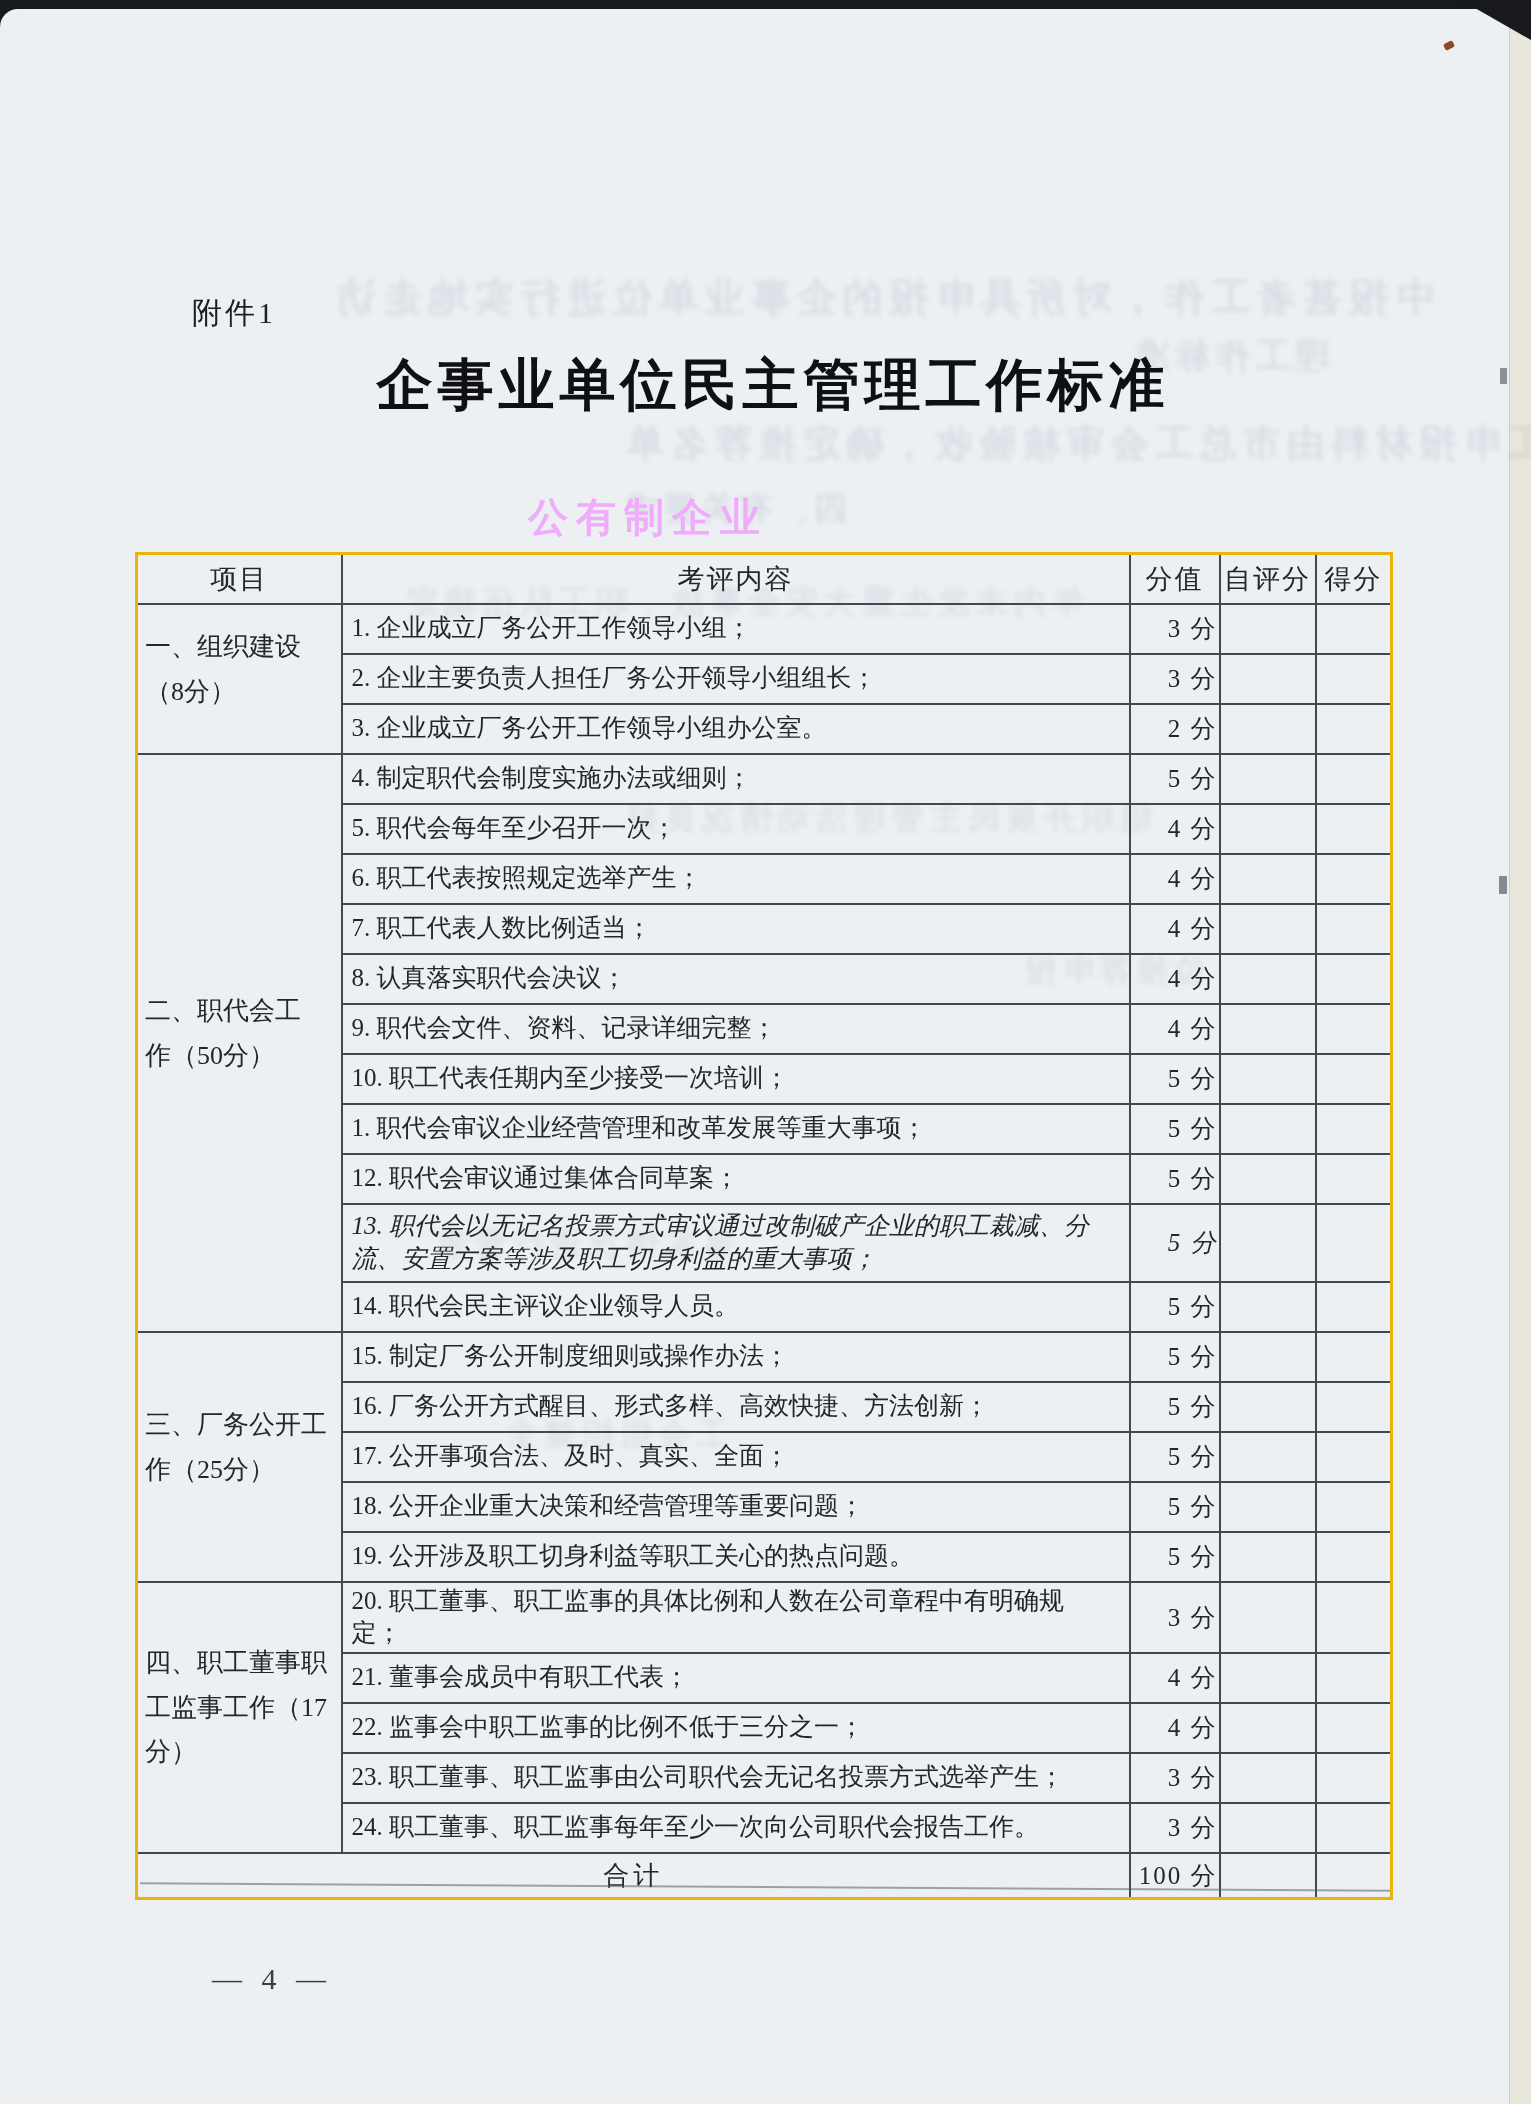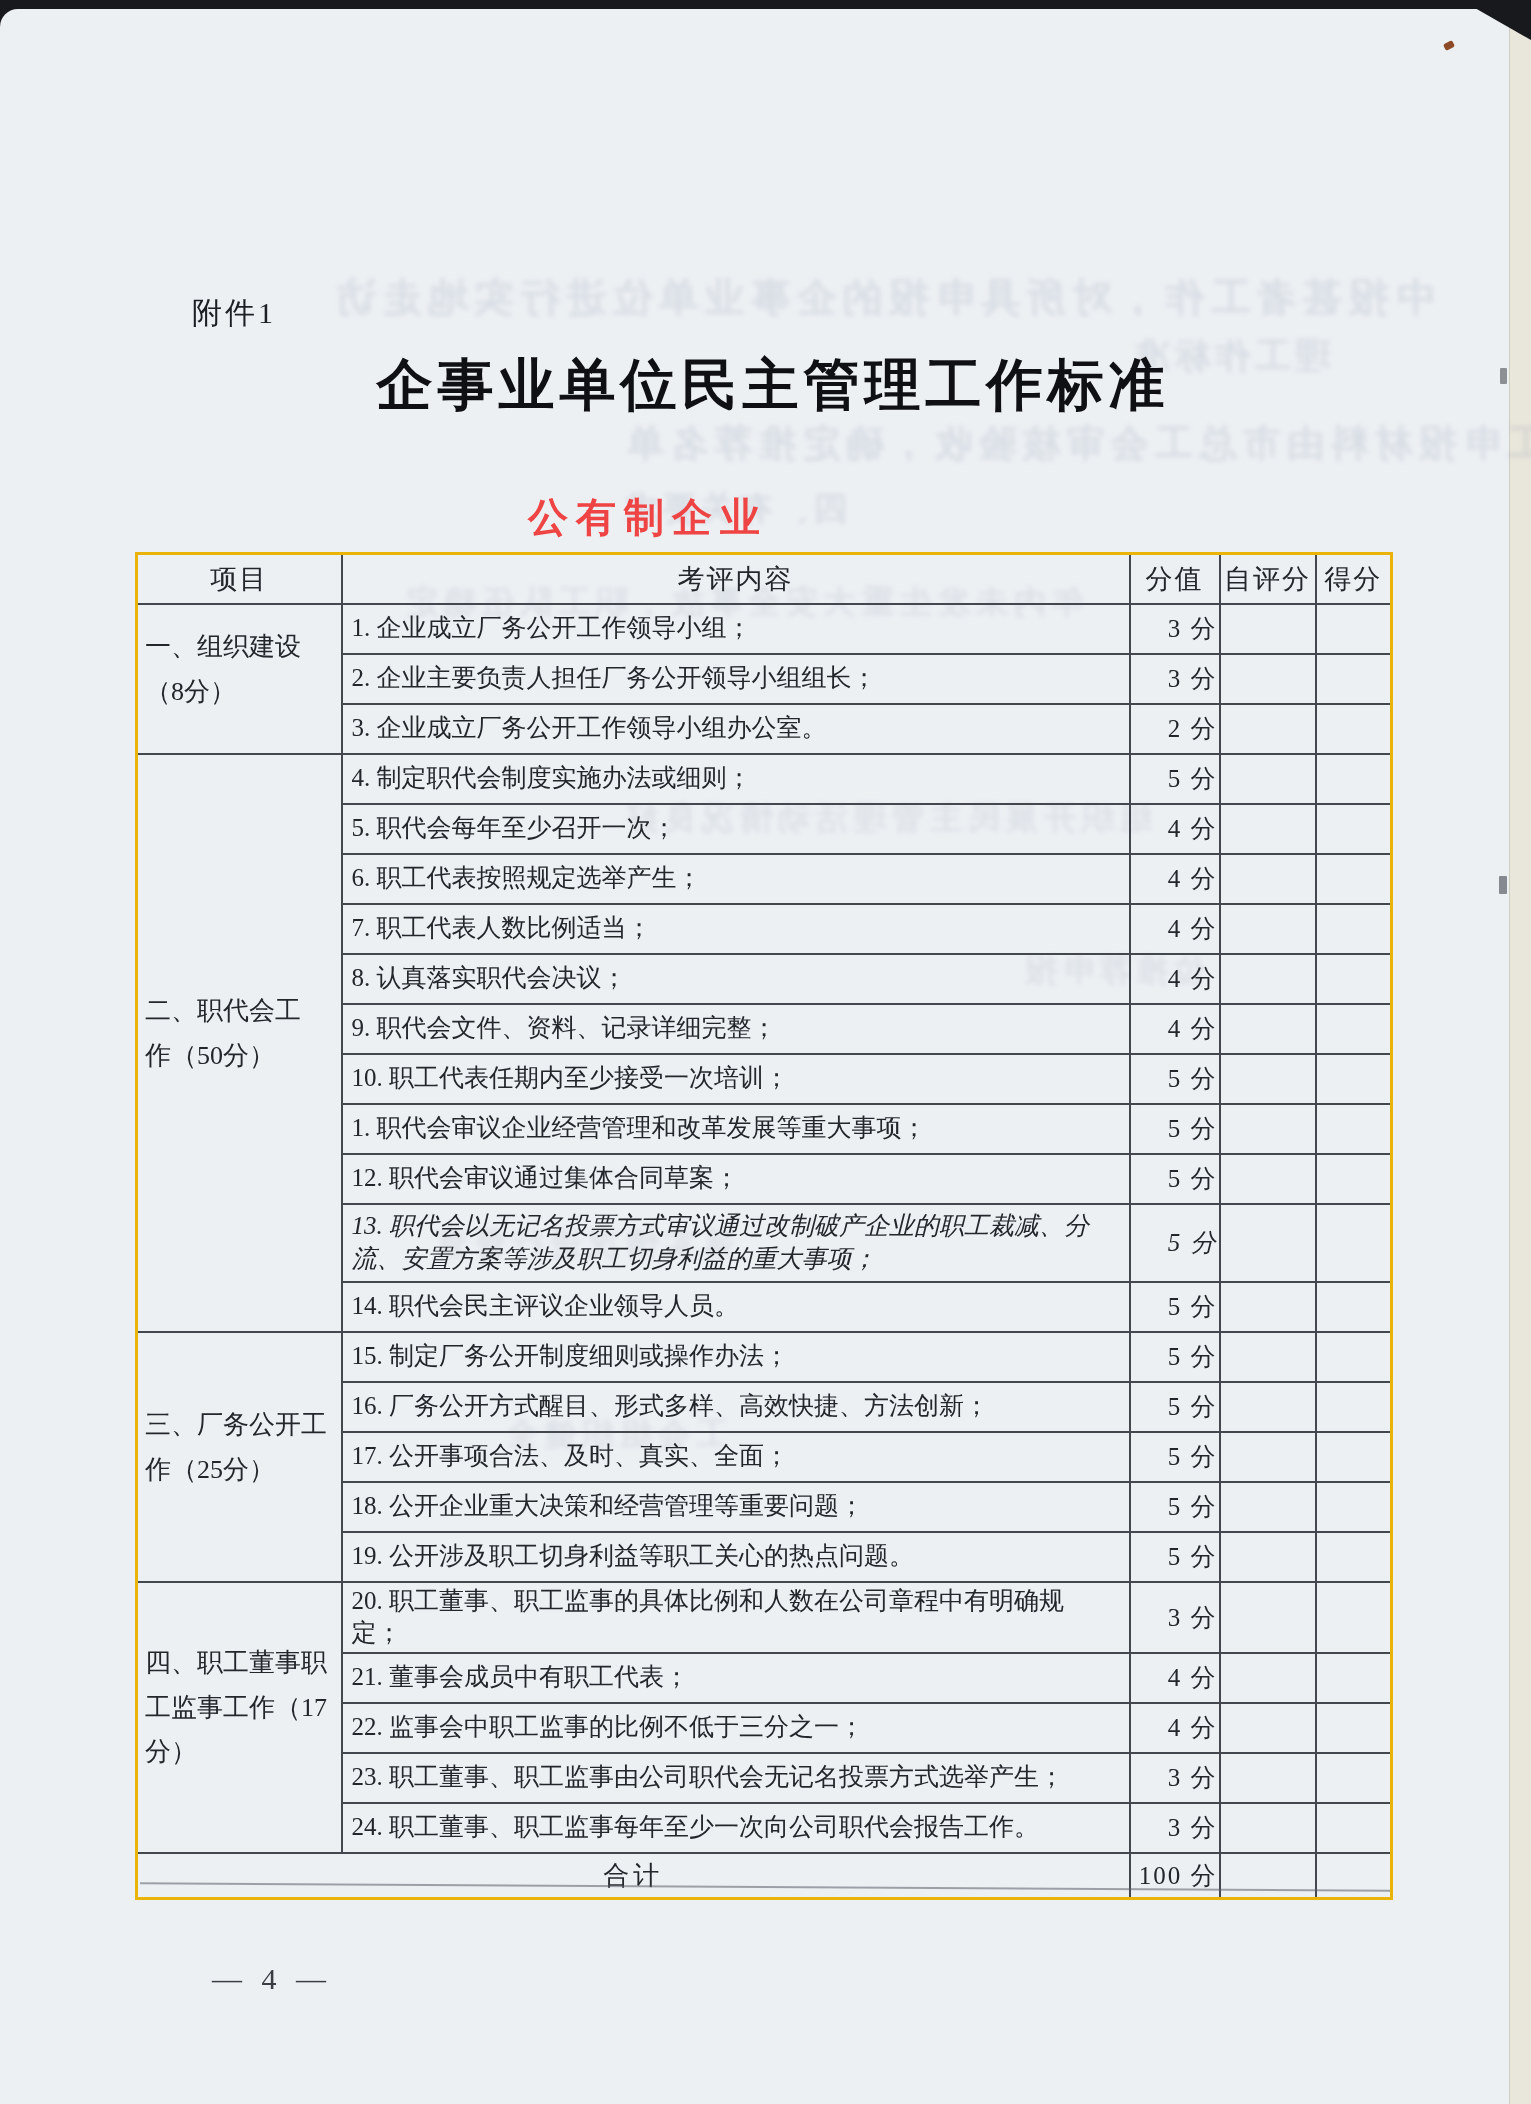--- a/index.html
+++ b/index.html
@@ -30,21 +30,21 @@
   }
   .doc-title{
     position:absolute;left:0;top:348px;width:1510px;margin:0;
     text-align:center;font-size:56px;letter-spacing:5px;font-weight:700;
     color:#0e1013;transform:translateX(18px);
     font-family:Liberation Mono, monospace;
   }
   .doc-subtitle{
     position:absolute;left:0;top:490px;width:1296px;margin:0;
     text-align:center;font-size:40px;letter-spacing:8px;font-weight:700;
-    color:#ef4444;
+    color:#f0abfc;
     font-family:"Liberation Sans","DejaVu Sans",sans-serif;
   }
   table.eval{
     position:absolute;left:135px;top:552px;width:1255px;
     border-collapse:collapse;table-layout:fixed;
     background:transparent;
   }
   table.eval th,table.eval td{
     border:2px solid #43484e;
     font-weight:normal;

